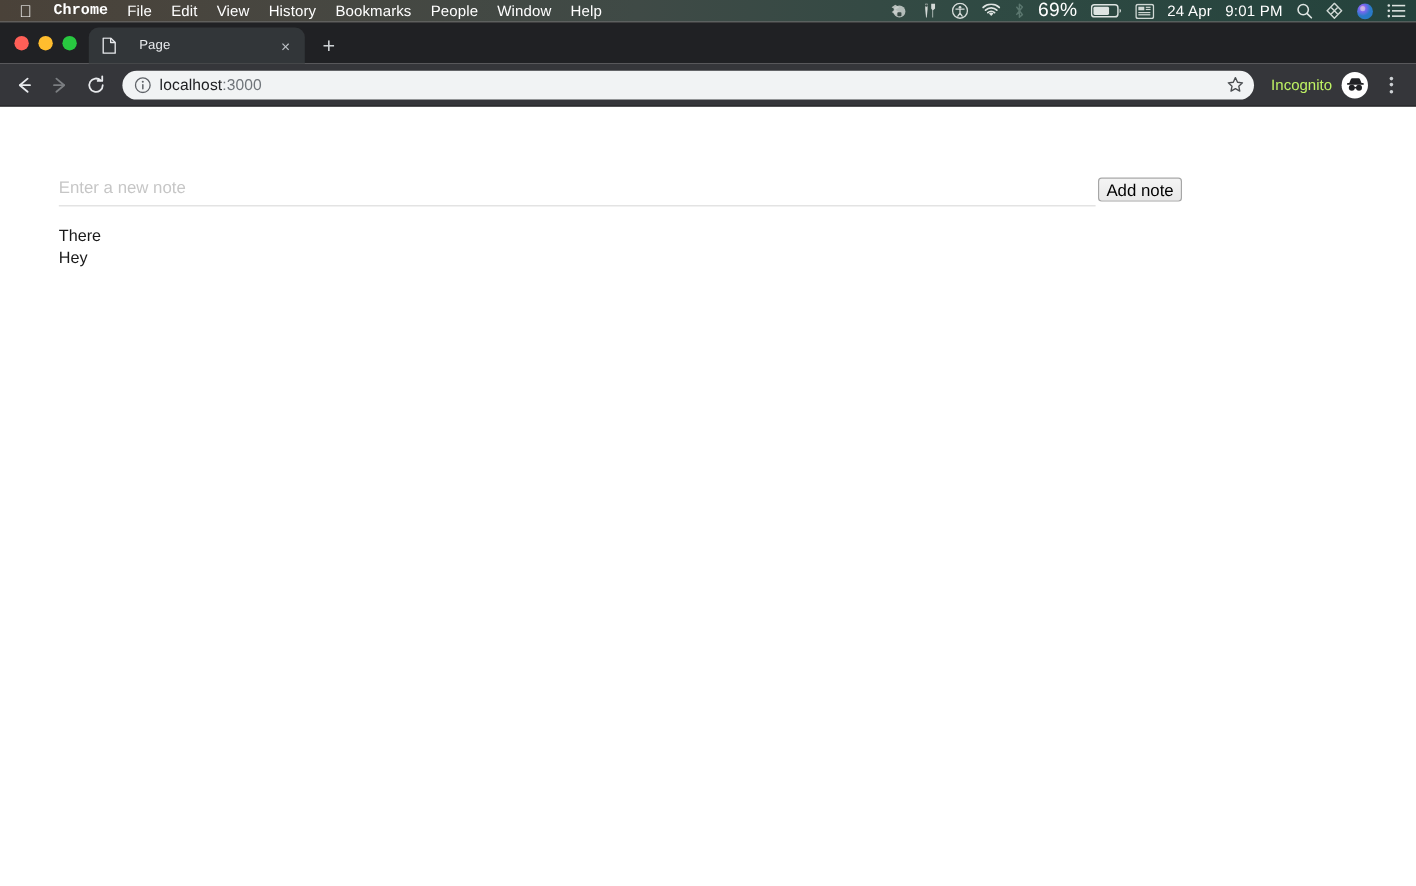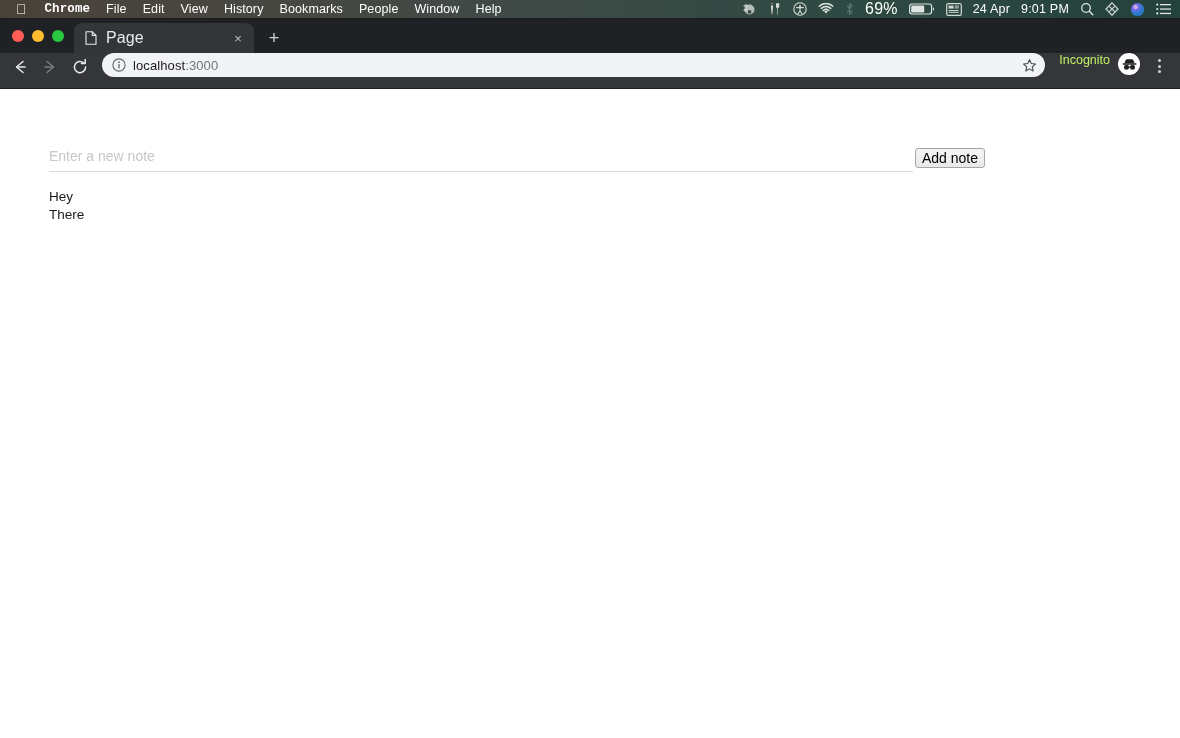--- a/index.html
+++ b/index.html
@@ -110,25 +110,26 @@
     position: relative;
   }
   .tab-favicon {
     flex: 0 0 auto;
     width: 14px; height: 14px;
     display: flex; align-items: center; justify-content: center;
   }
   .tab-title {
     flex: 1;
     color: #e8eaed;
-    font-size: 16px;
+    font-size: 11px;
     overflow: hidden;
     text-overflow: ellipsis;
     white-space: nowrap;
     letter-spacing: 0.1px;
+    margin-left: 10px;
   }
   .tab-close {
     flex: 0 0 auto;
     width: 16px; height: 16px;
     display: flex; align-items: center; justify-content: center;
     color: #bdc1c6;
     font-size: 13px;
     line-height: 1;
   }
   .new-tab {
@@ -140,21 +141,21 @@
     font-size: 18px;
     line-height: 1;
     border-radius: 50%;
   }
 
   
   .toolbar {
     height: 36px;
     background: #35363a;
     display: flex;
-    align-items: flex-start;
+    align-items: center;
     padding: 0 8px 0 6px;
     gap: 2px;
     border-bottom: 1px solid #1c1d1f;
   }
   .nav-btn {
     width: 28px; height: 28px;
     display: flex; align-items: center; justify-content: center;
     border-radius: 50%;
     color: #e8eaed;
   }
@@ -468,20 +469,20 @@
 
   <div class="viewport">
     <div class="app">
 
       <div class="note-form">
         <input class="note-input" type="text" placeholder="Enter a new note" style="">
         <button class="add-btn">Add note</button>
       </div>
 
       <ul class="note-list">
+        <li>There</li>
         <li>Hey</li>
-        <li>There</li>
       </ul>
 
     </div>
   </div>
 
 </div>
 
 </body></html>

